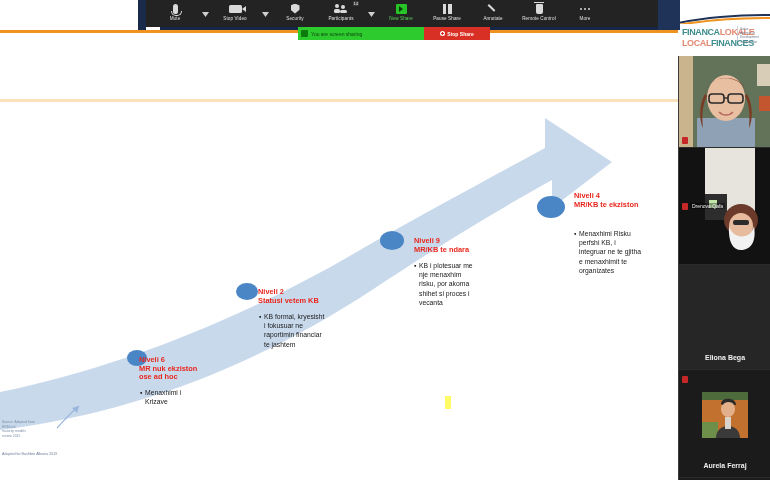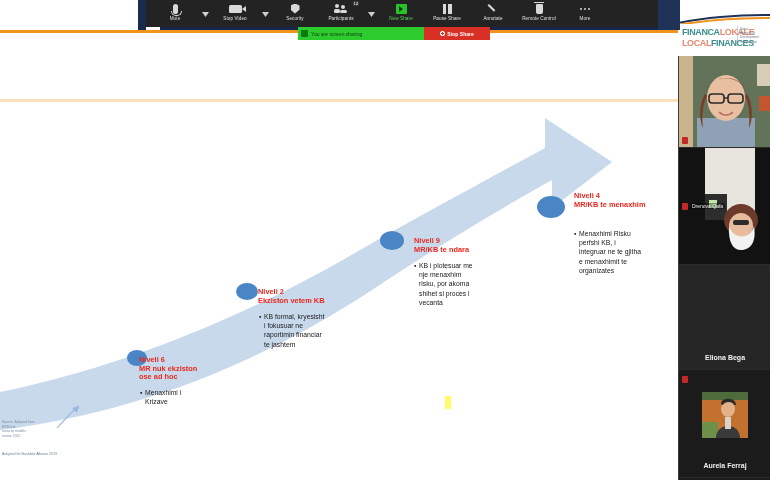--- a/index.html
+++ b/index.html
@@ -205,21 +205,21 @@
       <div>ose ad hoc</div>
     </div>
     <div class="node-body" style="left:140px; top:388px;">
       <div><span class="bullet">▪</span><span>Menaxhimi i</span></div>
       <div style="padding-left:5px;"><span>Krizave</span></div>
     </div>
 
     <div class="node-dot" style="left:236px; top:283px; width:22px; height:17px;"></div>
     <div class="node-head" style="left:258px; top:288px;">
       <div>Niveli 2</div>
-      <div>Ekziston vetem KB</div>
+      <div>Statusi vetem KB</div>
     </div>
     <div class="node-body" style="left:259px; top:312px;">
       <div><span class="bullet">▪</span><span>KB formal, kryesisht</span></div>
       <div style="padding-left:5px;"><span>i fokusuar ne</span></div>
       <div style="padding-left:5px;"><span>raportimin financiar</span></div>
       <div style="padding-left:5px;"><span>te jashtem</span></div>
     </div>
 
     <div class="node-dot" style="left:380px; top:231px; width:24px; height:19px;"></div>
     <div class="node-head" style="left:414px; top:237px;">
@@ -230,21 +230,21 @@
       <div><span class="bullet">▪</span><span>KB i plotesuar me</span></div>
       <div style="padding-left:5px;"><span>nje menaxhim</span></div>
       <div style="padding-left:5px;"><span>risku, por akoma</span></div>
       <div style="padding-left:5px;"><span>shihet si proces i</span></div>
       <div style="padding-left:5px;"><span>vecanta</span></div>
     </div>
 
     <div class="node-dot" style="left:537px; top:196px; width:28px; height:22px;"></div>
     <div class="node-head" style="left:574px; top:192px;">
       <div>Niveli 4</div>
-      <div>MR/KB te menaxhim</div>
+      <div>MR/KB te ekziston</div>
     </div>
     <div class="node-body" style="left:574px; top:229px;">
       <div><span class="bullet">▪</span><span>Menaxhimi Risku</span></div>
       <div style="padding-left:5px;"><span>perfshi KB, i</span></div>
       <div style="padding-left:5px;"><span>integruar ne te gjitha</span></div>
       <div style="padding-left:5px;"><span>e menaxhimit te</span></div>
       <div style="padding-left:5px;"><span>organizates</span></div>
     </div>
 
     <div id="yellow-mark"></div>

